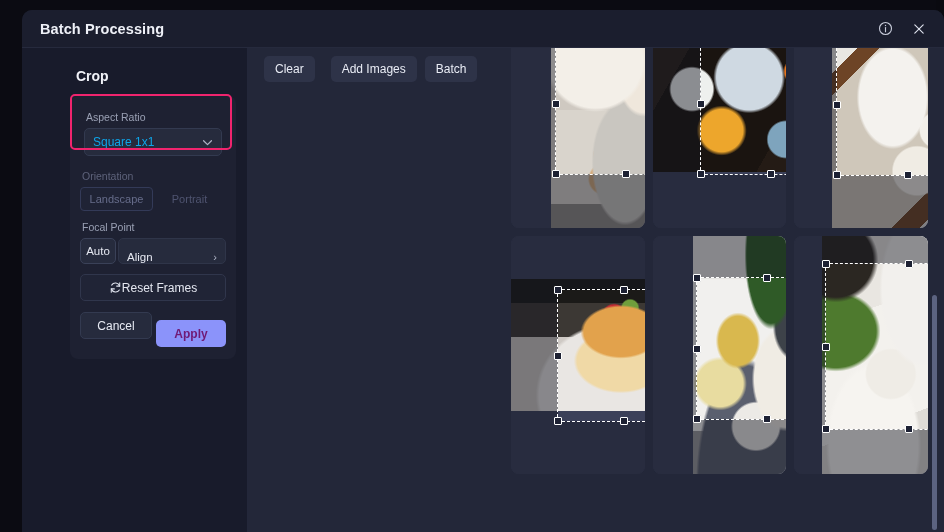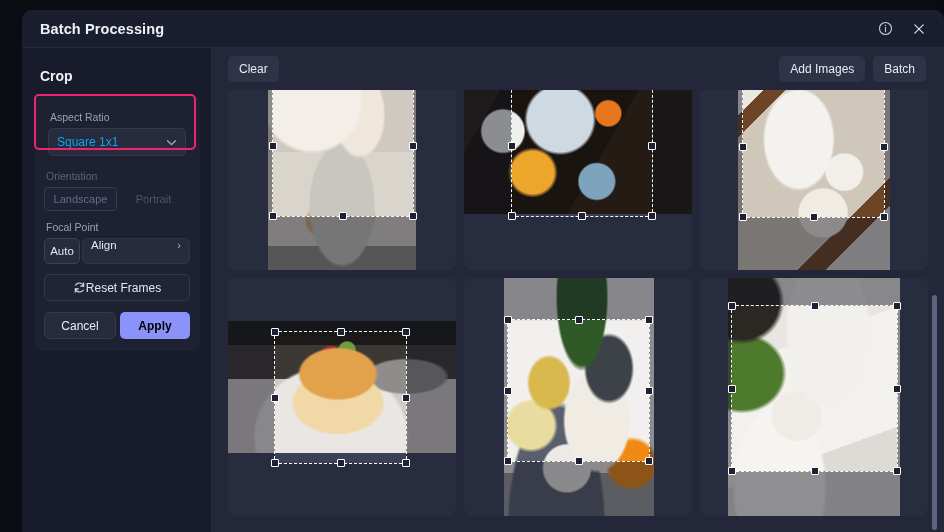--- a/index.html
+++ b/index.html
@@ -53,20 +53,21 @@
     color: #c6cad8;
     cursor: pointer;
   }
   .icon-btn svg { display: block; }
 
   
   .body-split {
     flex: 1 1 auto;
     display: flex;
     min-height: 0;
+    padding-left: 36px;
   }
 
   
   .sidebar {
     width: 190px;
     flex: 0 0 190px;
     background: #181b2b;
     border-right: 1px solid #23273a;
     padding: 14px 12px 0 18px;
     position: relative;
@@ -150,21 +151,21 @@
     display: flex; align-items: center; justify-content: center;
     cursor: pointer;
   }
   .btn-align {
     flex: 1; height: 26px;
     background: #262b3d;
     border: 1px solid #2f3549;
     border-radius: 5px;
     color: #e4e7f0;
     font-size: 11.5px;
-    display: flex; align-items: flex-start;
+    display: flex; align-items: flex-end;
     padding: 0 8px;
     cursor: pointer;
   }
   .btn-align .lbl { flex: 1; }
   .btn-align .arrow { color: #aeb4c6; font-size: 11px; }
 
   .btn-reset {
     margin-top: 10px;
     height: 27px;
     background: #202436;
@@ -190,33 +191,34 @@
     color: #e7eaf3;
     font-size: 12px;
     display: flex; align-items: center; justify-content: center;
     cursor: pointer;
   }
   .btn-apply {
     flex: 1; height: 27px;
     background: #8b93fa;
     border: none;
     border-radius: 5px;
-    color: #000000;
+    color: #701a75;
     font-size: 12px;
     font-weight: bold;
     display: flex; align-items: center; justify-content: center;
     cursor: pointer;
+    margin-top: 8px;
   }
 
   
   .content {
     flex: 1 1 auto;
     background: #232739;
     display: flex;
-    flex-direction: column;
+    flex-direction: row;
     min-width: 0;
     position: relative;
   }
   .toolbar {
     height: 42px;
     flex: 0 0 42px;
     display: flex;
     align-items: center;
     padding: 0 18px 0 16px;
     gap: 8px;

